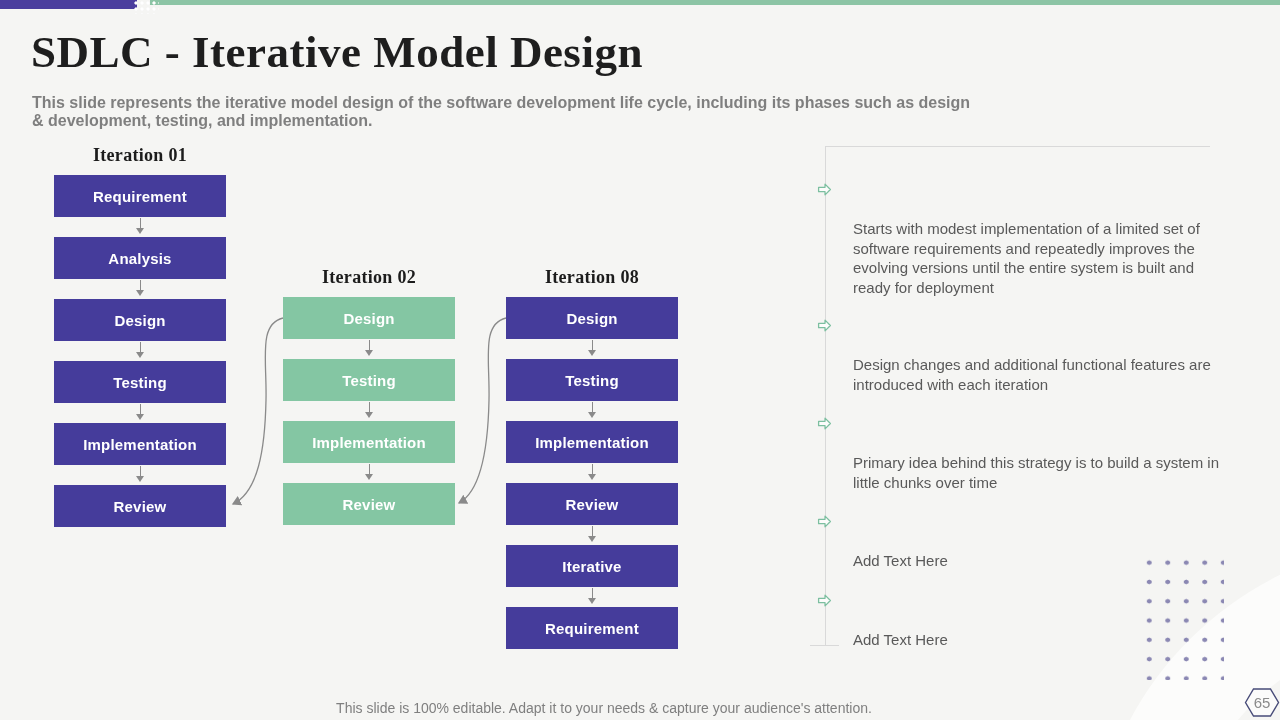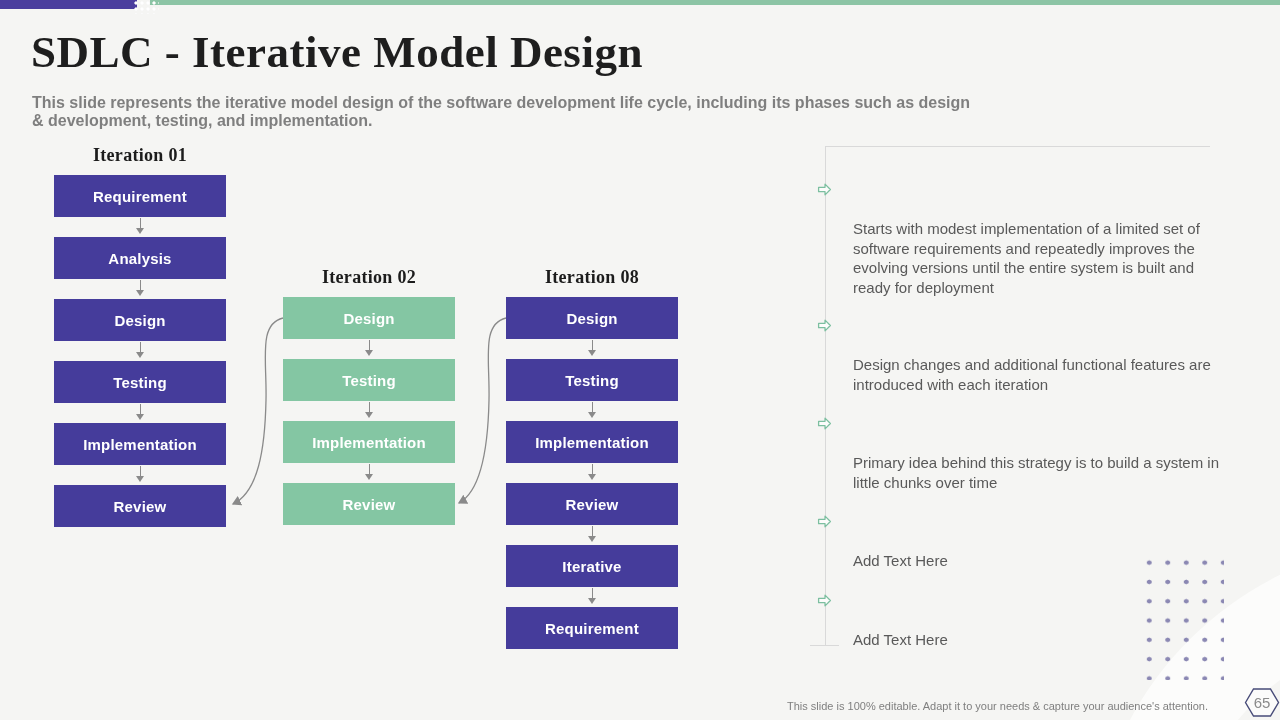--- a/index.html
+++ b/index.html
@@ -46,22 +46,22 @@
   .bullet-text{margin-left:36px;width:374px;font-size:15px;line-height:19.5px;color:var(--body_text);margin-top:39px;}
 
   
   .ring{position:absolute;left:1090px;top:540px;width:680px;height:680px;border-radius:50%;
     border:90px solid #fcfcfb;box-sizing:border-box;}
   .dots-grid{position:absolute;left:1140px;top:553px;width:84px;height:127px;
     background-image:radial-gradient(circle,var(--dot_purple) 2.1px,transparent 2.6px);
     background-size:18.5px 19.3px;}
 
   
-  .footer-text{position:absolute;left:0;top:700px;width:1208px;text-align:right;
-    font-size:11px;color:var(--muted_text);}
+  .footer-text{position:absolute;left:0;top:700px;width:1208px;text-align:center;
+    font-size:14px;color:var(--muted_text);}
   .page-badge{position:absolute;left:1244px;top:687px;width:36px;height:31px;}
   .page-badge polygon{fill:#fbfbfa;stroke:var(--hexagon_stroke);stroke-width:1.4px;}
   .page-num{position:absolute;left:1244px;top:687px;width:36px;height:31px;display:flex;
     align-items:center;justify-content:center;font-size:15px;color:#8a8a8a;}
 </style>
 </head>
 <body>
 
 <div id="stage">
 

